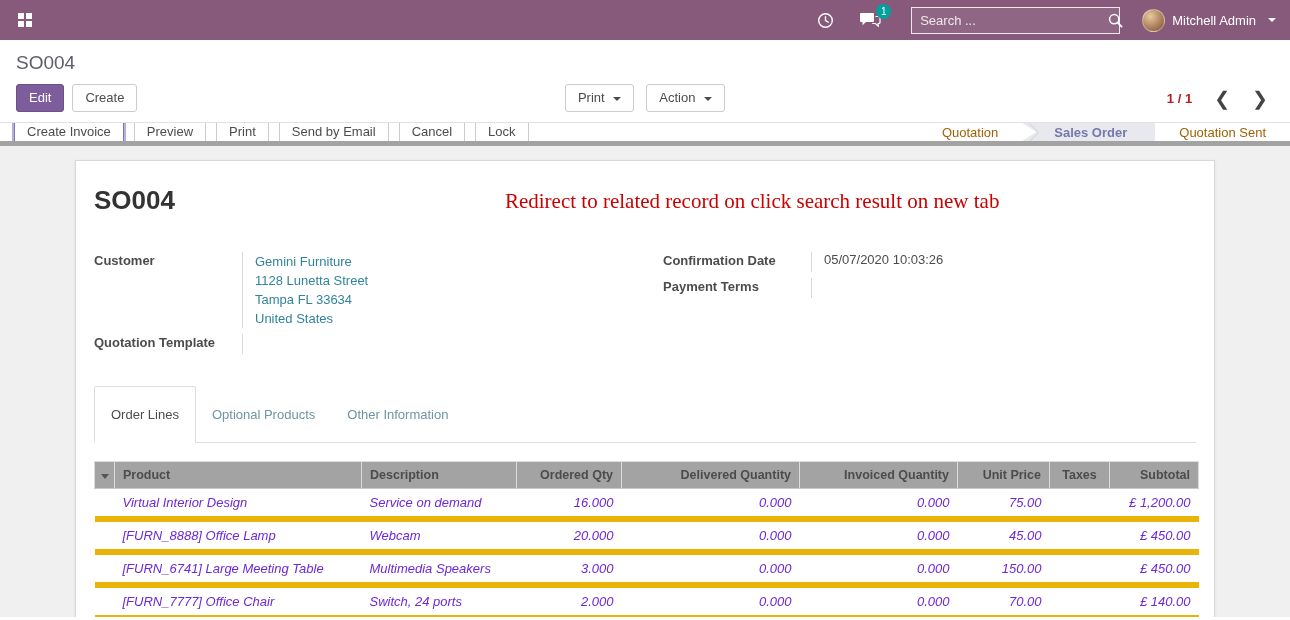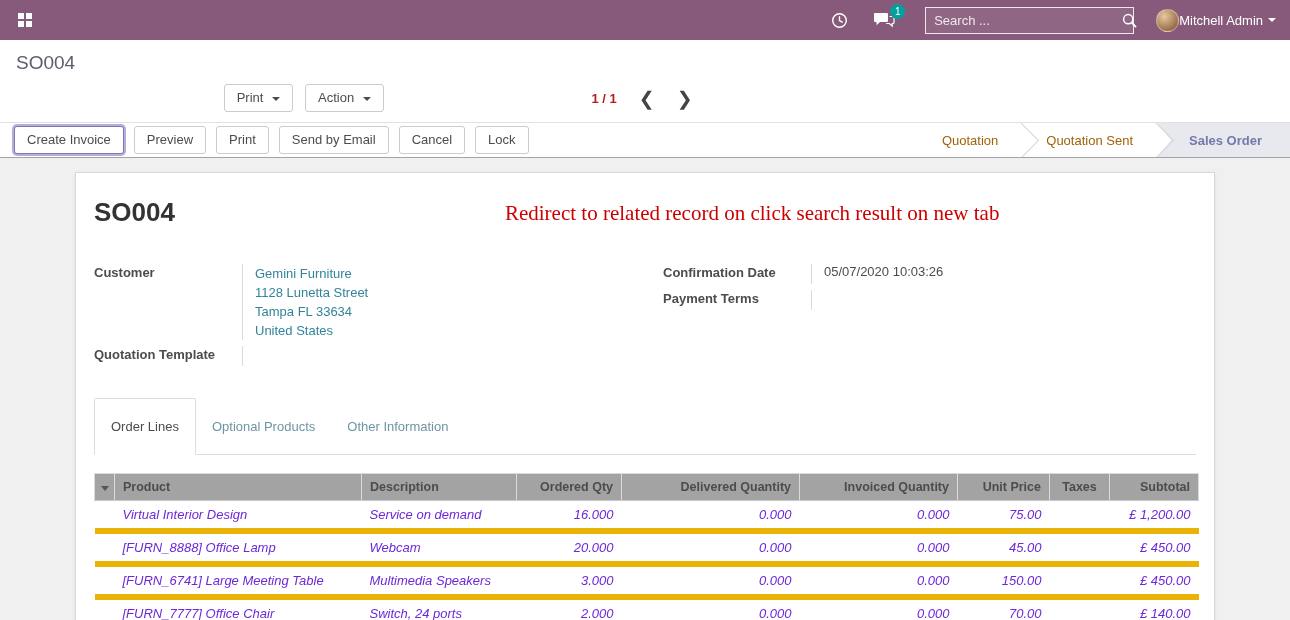--- a/index.html
+++ b/index.html
@@ -13,39 +13,39 @@
   .topbar-right { margin-left: auto; display: flex; align-items: center; gap: 22px; }
   .systray-btn { background: none; border: none; padding: 2px; cursor: pointer; position: relative; display: flex; align-items: center; }
   .badge { position: absolute; top: -6px; right: -8px; min-width: 15px; height: 15px; border-radius: 8px;
     background: #00a09d; color: #fff; font-size: 10px; line-height: 15px; text-align: center; padding: 0 3px; }
   .search-box { margin-left: 6px; width: 209px; height: 27px; border: 1px solid rgba(255,255,255,0.85);
     display: flex; align-items: center; background: rgba(255,255,255,0.08); }
   .search-box input { flex: 1; background: transparent; border: none; outline: none; color: #fff;
     font-size: 13px; padding: 0 8px; font-family: "Liberation Sans", sans-serif; }
   .search-box input::placeholder { color: rgba(255,255,255,0.85); }
   .search-btn { background: none; border: none; padding: 0 8px 0 4px; cursor: pointer; display: flex; align-items: center; }
-  .user-menu { display: flex; align-items: center; cursor: pointer; background: none; border: none; color: #fff; font-size: 13px; padding: 0; }
+  .user-menu { display: flex; align-items: center; gap: 7px; cursor: pointer; background: none; border: none; color: #fff; font-size: 13px; padding: 0; }
   .avatar { width: 23px; height: 23px; border-radius: 50%; background: radial-gradient(circle at 35% 30%, #e8c9a0, #9c6f4a 70%, #6b4a2e); border: 1px solid rgba(255,255,255,.4); }
   .caret { display: inline-block; width: 0; height: 0; border-left: 4px solid transparent; border-right: 4px solid transparent; border-top: 4px solid currentColor; margin-left: 5px; vertical-align: middle; }
 
   
   .control-panel { background: #fff; padding: 12px 16px 10px; }
   .breadcrumb { font-size: 19px; color: #5c5c6e; margin-bottom: 10px; }
   .cp-buttons { display: grid; grid-template-columns: 1fr auto 1fr; align-items: center; }
   .btn { font-family: "Liberation Sans", sans-serif; font-size: 13px; padding: 5px 12px; border-radius: 3px;
     border: 1px solid #ccc; background: #fff; color: #4c4c4c; cursor: pointer; line-height: 16px; }
   .btn-primary { background: #7d5d9c; border-color: #6d4f8c; color: #fff; }
   .cp-left { display: flex; gap: 8px; }
   .cp-center { display: flex; gap: 12px; justify-content: center; }
   .cp-right { display: flex; align-items: center; justify-content: flex-end; gap: 10px; }
   .pager-text { color: #b91c1c; margin-right: 6px; font-weight: bold; }
   .pager-btn { background: none; border: none; font-size: 19px; color: #444; cursor: pointer; padding: 0 6px; line-height: 18px; font-family: "DejaVu Sans", sans-serif; }
 
   
-  .statusbar { height: 36px; background: #fff; border-top: 1px solid #e2e2e2; border-bottom: 1px solid #a3a3a3;
+  .statusbar { height: 24px; background: #fff; border-top: 1px solid #e2e2e2; border-bottom: 5px solid #a3a3a3;
     display: flex; justify-content: space-between; align-items: center; overflow: hidden; }
   .sb-buttons { display: flex; gap: 10px; padding-left: 14px; align-items: center; }
   .btn-highlight { border: 1px solid #7c7bad; box-shadow: 0 0 0 2px #b4aedd; }
   .status-steps { display: flex; align-items: stretch; height: 100%; }
   .status-step { position: relative; display: flex; align-items: center; padding: 0 24px; color: #a16207; font-size: 13px; cursor: pointer; }
   .status-step:not(:last-child)::after { content: ""; position: absolute; right: -12px; top: 50%; width: 24px; height: 24px;
     margin-top: -12px; border-top: 1px solid #d5d5d5; border-right: 1px solid #d5d5d5; transform: rotate(45deg); z-index: 2; }
   .status-step.active { background: #e8e9ef; color: #7578aa; font-weight: bold; padding-left: 32px; padding-right: 28px;
     clip-path: polygon(0 0, 100% 0, 100% 100%, 0 100%, 14px 50%); }
 
@@ -124,20 +124,24 @@
       <span class="avatar"></span>
       <span>Mitchell Admin</span>
       <span class="caret"></span>
     </button>
   </div>
 </header>
 
 <div class="control-panel">
   <div class="breadcrumb">SO004</div>
   <div class="cp-buttons">
+    <div class="cp-left">
+      <button class="btn btn-primary">Edit</button>
+      <button class="btn">Create</button>
+    </div>
     <div class="cp-center">
       <button class="btn">
         <span>Print</span>
         <span class="caret"></span>
       </button>
       <button class="btn">
         <span>Action</span>
         <span class="caret"></span>
       </button>
     </div>
@@ -153,22 +157,22 @@
   <div class="sb-buttons">
     <button class="btn btn-highlight">Create Invoice</button>
     <button class="btn">Preview</button>
     <button class="btn">Print</button>
     <button class="btn">Send by Email</button>
     <button class="btn">Cancel</button>
     <button class="btn">Lock</button>
   </div>
   <div class="status-steps">
     <div class="status-step">Quotation</div>
+    <div class="status-step active">Sales Order</div>
     <div class="status-step">Quotation Sent</div>
-    <div class="status-step active">Sales Order</div>
   </div>
 </div>
 
 <div class="content">
   <div class="sheet">
 
     <div class="sheet-title-row">
       <h1 class="sheet-title">SO004</h1>
       <div class="annotation">Redirect to related record on click search result on new tab</div>
     </div>

